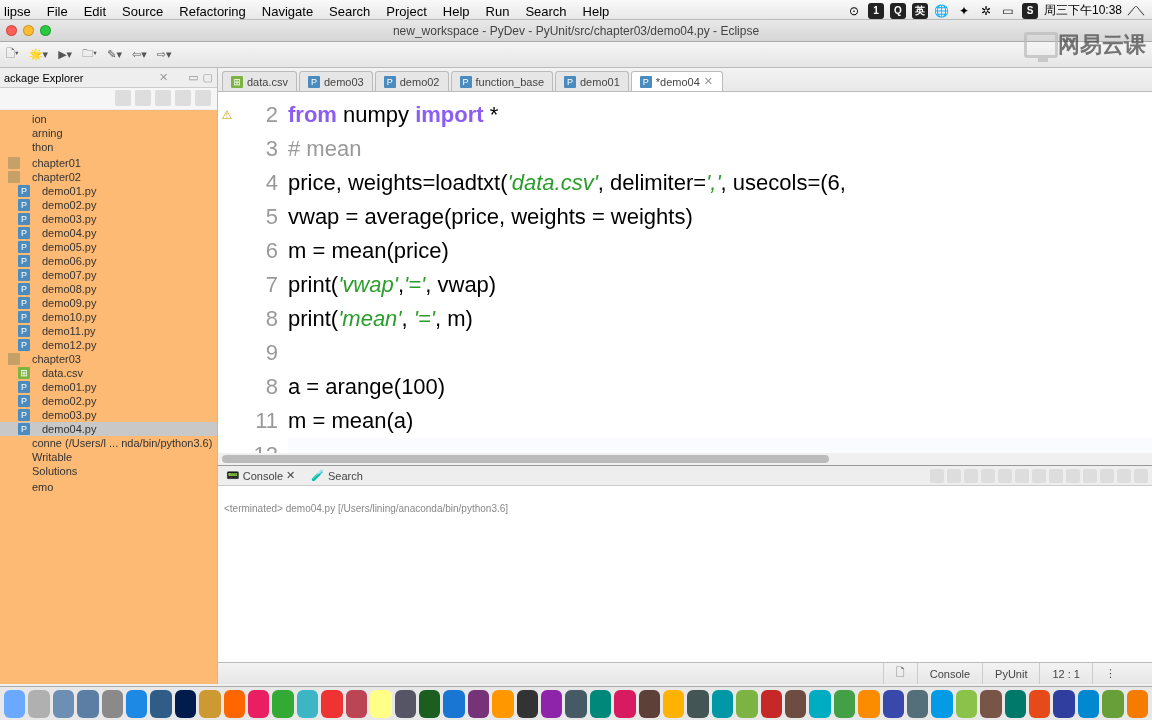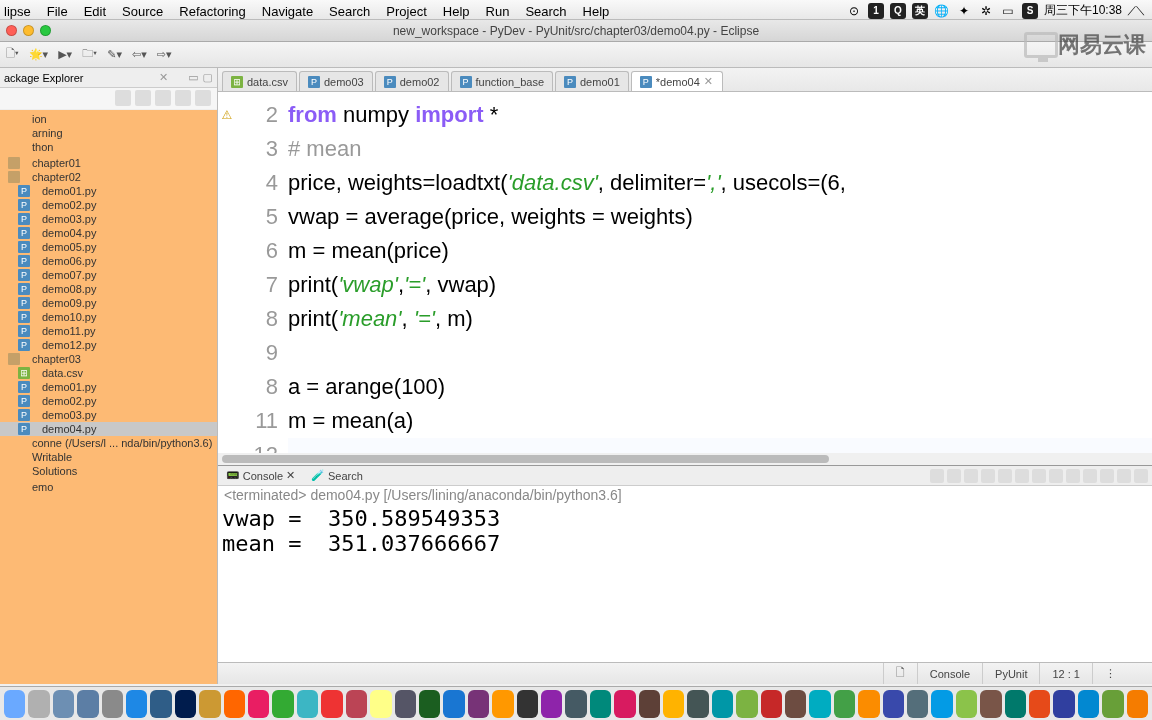--- a/index.html
+++ b/index.html
@@ -53,21 +53,21 @@
 .code-line.cur { background: #e8f0fe44; }
 .kw { color: #8b5cf6; font-weight: bold; }
 .str { color: #2a9d2a; font-style: italic; }
 .cm { color: #999; }
 
 .console-pane { height: 196px; display: flex; flex-direction: column; background: #fff; }
 .console-tabs { height: 20px; background: #eee; border-bottom: 1px solid #ccc; display: flex; align-items: center; font-size: 11px; padding: 0 4px; gap: 8px; }
 .console-tabs .ctab { display: flex; align-items: center; gap: 3px; padding: 0 4px; color: #444; }
 .console-tools { margin-left: auto; display: flex; gap: 3px; }
 .console-tools .cti { width: 14px; height: 14px; background: #ddd; border-radius: 2px; }
-.term-info { font-size: 14px; color: #888; padding: 1px 6px; }
+.term-info { font-size: 10px; color: #888; padding: 17px 6px; }
 .console-out { flex: 1; font-family: "Menlo","Consolas",monospace; font-size: 22px; padding: 2px 4px; white-space: pre; }
 
 .statusbar { height: 22px; background: linear-gradient(#f3f3f3,#e6e6e6); border-top: 1px solid #bbb; display: flex; align-items: center; font-size: 11px; color: #444; }
 .statusbar .cell { padding: 0 12px; border-left: 1px solid #ccc; height: 100%; display: flex; align-items: center; }
 .statusbar .spacer { flex: 1; }
 
 .watermark { position: absolute; top: 30px; right: 6px; display: flex; align-items: center; color: #404040; font-size: 22px; font-weight: bold; opacity: 0.7; pointer-events: none; }
 .watermark .mon { width: 34px; height: 26px; border: 3px solid #bbb; border-radius: 3px; position: relative; }
 .watermark .mon::after { content:""; position:absolute; width:10px; height:4px; background:#bbb; bottom:-7px; left:11px; }
 
@@ -346,22 +346,20 @@
           <div class="cti"></div>
           <div class="cti"></div>
           <div class="cti"></div>
           <div class="cti"></div>
           <div class="cti"></div>
           <div class="cti"></div>
           <div class="cti"></div>
         </div>
       </div>
       <div class="term-info">&lt;terminated&gt; demo04.py [/Users/lining/anaconda/bin/python3.6]</div>
-      <div class="console-out">vwap =  350.589549353
-mean =  351.037666667</div>
     </div>
 
     <div class="statusbar">
       <div class="spacer"></div>
       <div class="cell">🗋</div>
       <div class="cell">Console</div>
       <div class="cell">PyUnit</div>
       <div class="cell">12 : 1</div>
       <div class="cell" style="width:60px">⋮</div>
     </div>

